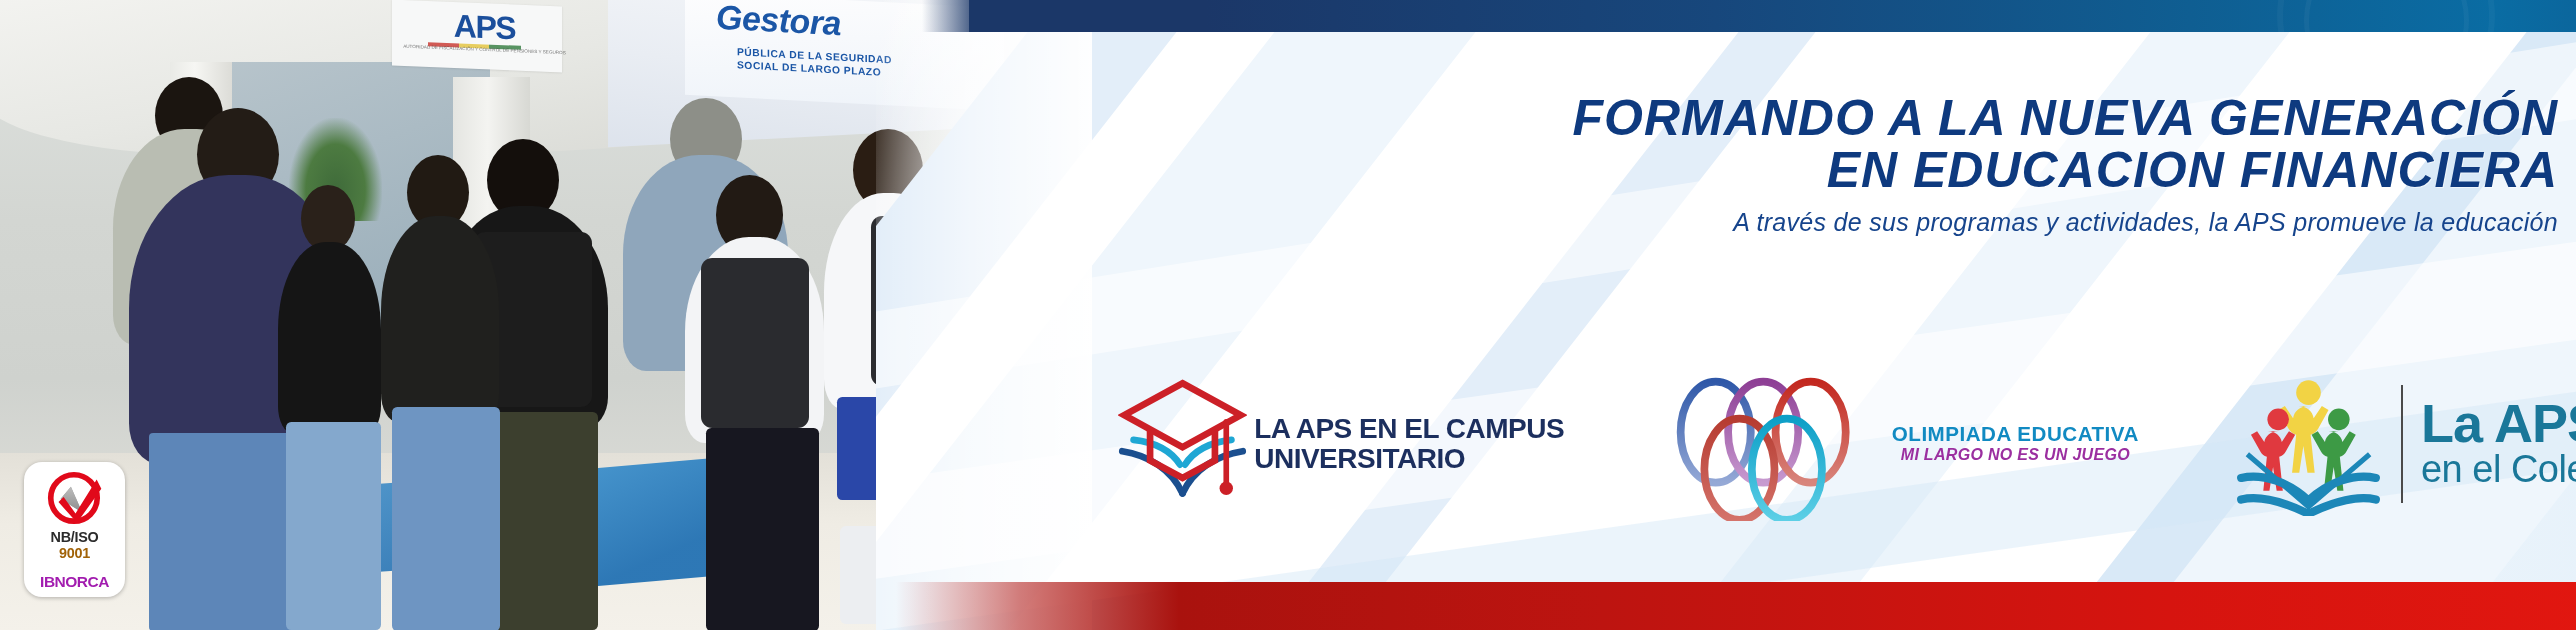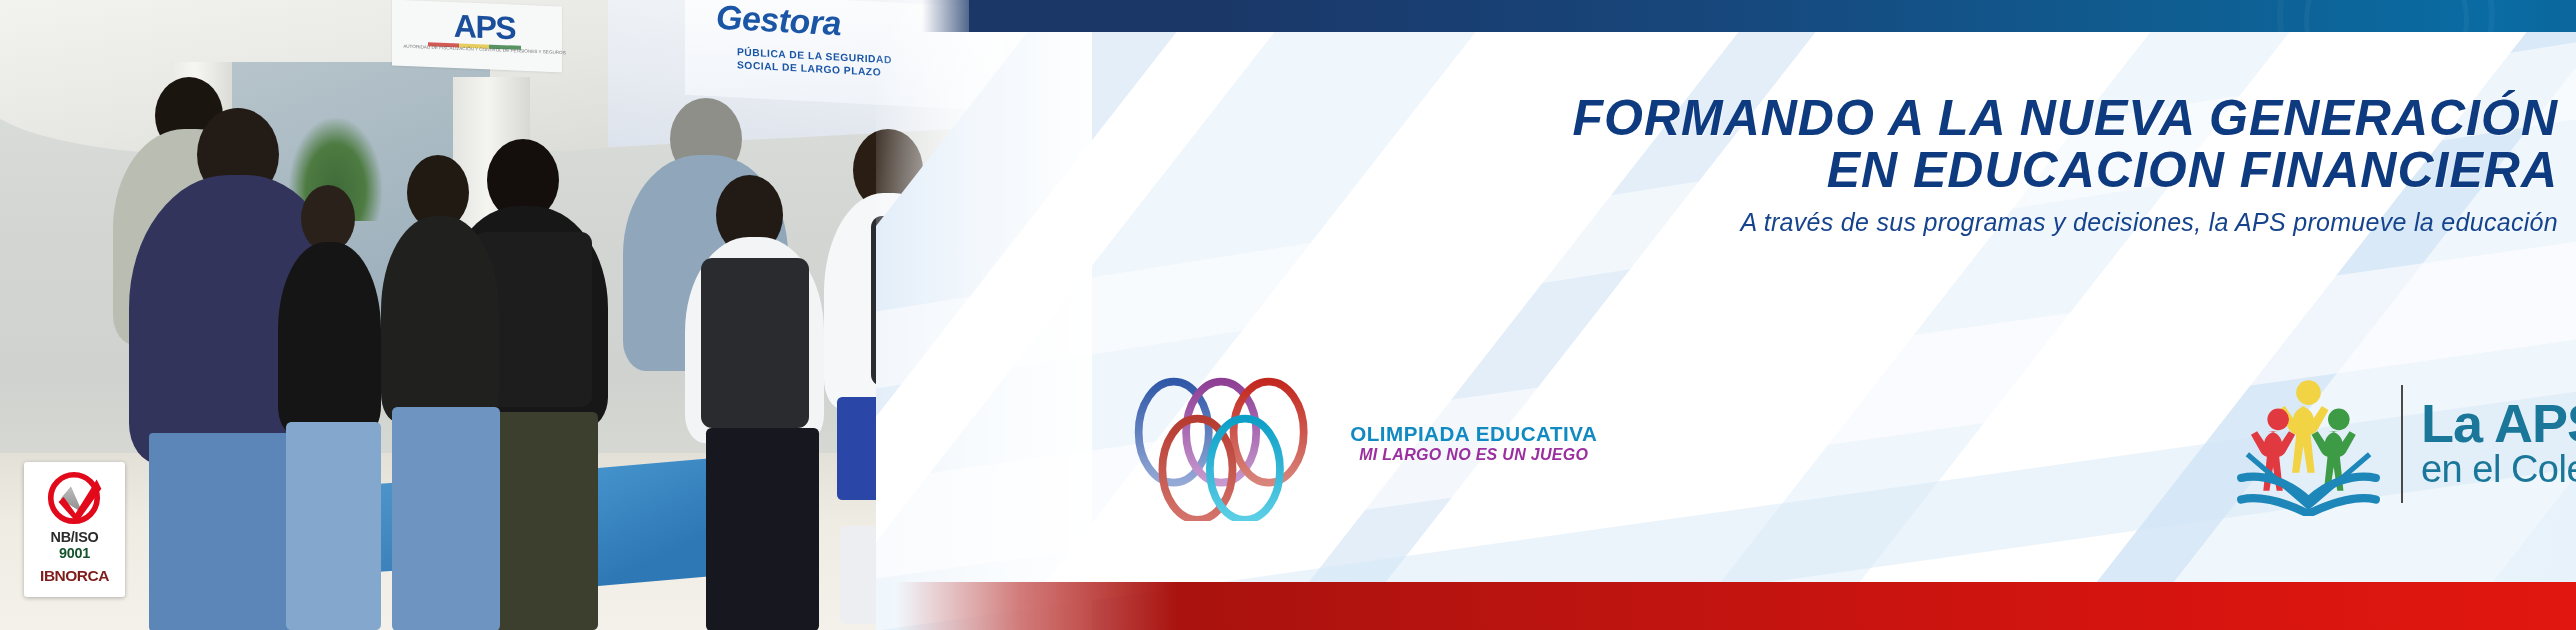--- a/index.html
+++ b/index.html
@@ -64,27 +64,27 @@
     color:#1b56a6;font-weight:bold;font-size:10.3px;line-height:13.4px;letter-spacing:0.5px;}
 
   
   .person{position:absolute;border-radius:46% 46% 14% 14%;}
   .head{position:absolute;border-radius:50%;}
   .bag{position:absolute;border-radius:11.3px;}
 
   
   #iso-badge{
     position:absolute;left:24px;top:462px;width:101px;height:135px;
-    background:#ffffff;border-radius:3px;box-shadow:0 1px 4.1px rgba(0,0,0,.28);
+    background:#ffffff;border-radius:18px;box-shadow:0 1px 4.1px rgba(0,0,0,.28);
     display:flex;flex-direction:column;align-items:center;padding-top:6.2px;box-sizing:border-box;
   }
   #iso-badge .iso-mark{width:64px;height:61px;position:relative;}
   #iso-badge .iso-t1{font-size:14.4px;font-weight:bold;color:#2b2b2b;line-height:15.5px;margin-top:1px;letter-spacing:-0.3px;}
-  #iso-badge .iso-t2{font-size:14.4px;font-weight:bold;color:#14532d;line-height:15.5px;letter-spacing:-0.3px;}
-  #iso-badge .iso-t3{font-size:15.5px;font-weight:bold;color:#7f1d1d;line-height:16.5px;letter-spacing:-0.5px;margin-top:7px;}
+  #iso-badge .iso-t2{font-size:14.4px;font-weight:bold;color:#a16207;line-height:15.5px;letter-spacing:-0.3px;}
+  #iso-badge .iso-t3{font-size:15.5px;font-weight:bold;color:#a21caf;line-height:16.5px;letter-spacing:-0.5px;margin-top:13px;}
 
   
   #right{
     position:absolute;left:876px;top:0;width:1788px;height:631px;
     background:linear-gradient(100deg,rgba(255,255,255,0) 0%,#ffffff 11%,#f7fbfe 38%,#eef6fc 72%,#e6f1fa 100%);
     overflow:hidden;
   }
   
   .chev{position:absolute;transform:skewX(-38deg);}
   #right .lightA{background:#e3eef9;}
@@ -282,25 +282,45 @@
     <div class="ripple"></div>
     <div class="ripple2"></div>
   </div>
 
   <div id="headline">
     <div class="h-line">FORMANDO A LA NUEVA GENERACIÓN</div>
     <div class="h-line">EN EDUCACION FINANCIERA</div>
   </div>
 
   <div id="subhead">
-    <div class="s-line">A través de sus programas y decisiones, la APS promueve la educación</div>
+    <div class="s-line">A través de sus programas y actividades, la APS promueve la educación</div>
   </div>
 
   <div id="logos">
 
+    <div class="logo-block">
+      <div class="campus-mark">
+        <svg viewBox="0 0 250 270" width="129" height="139" aria-hidden="true">
+
+          <path d="M8 150 C60 158 104 186 125 232" fill="none" stroke="#1b4f8f" stroke-width="13" stroke-linecap="round"></path>
+          <path d="M242 150 C190 158 146 186 125 232" fill="none" stroke="#1b4f8f" stroke-width="13" stroke-linecap="round"></path>
+          <path d="M30 128 C72 132 104 150 120 176" fill="none" stroke="#1fa7d4" stroke-width="13" stroke-linecap="round"></path>
+          <path d="M220 128 C178 132 146 150 130 176" fill="none" stroke="#1fa7d4" stroke-width="13" stroke-linecap="round"></path>
+
+          <path d="M125 18 L238 80 L125 142 L12 80 Z" fill="none" stroke="#cc2027" stroke-width="13" stroke-linejoin="miter"></path>
+          <path d="M62 108 L62 168 L125 202 L188 168 L188 108" fill="none" stroke="#cc2027" stroke-width="13" stroke-linejoin="miter"></path>
+          <path d="M210 93 L210 212" fill="none" stroke="#cc2027" stroke-width="11" stroke-linecap="round"></path>
+          <circle cx="210" cy="222" r="13" fill="#cc2027"></circle>
+        </svg>
+      </div>
+      <div class="campus-text">
+        <div>LA APS EN EL CAMPUS</div>
+        <div>UNIVERSITARIO</div>
+      </div>
+    </div>
 
     <div class="logo-block">
       <div class="oly-mark">
         <svg viewBox="0 0 440 300" width="227" height="155" aria-hidden="true">
           <defs>
             <linearGradient id="r1" x1="0" y1="0" x2="0" y2="1">
               <stop offset="0" stop-color="#2f58a8"></stop>
                 <stop offset="1" stop-color="#95a9d6"></stop>
               </linearGradient>
             <linearGradient id="r2" x1="0" y1="0" x2="0" y2="1">

